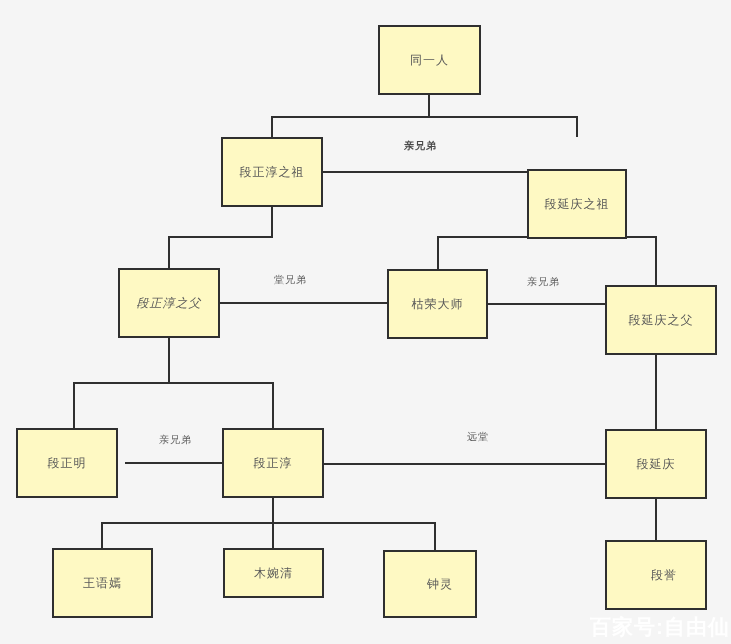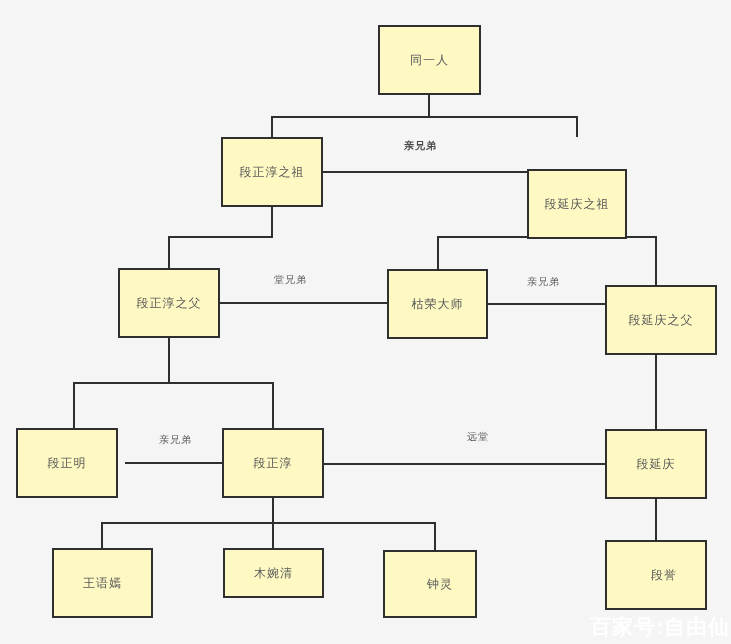--- a/index.html
+++ b/index.html
@@ -57,21 +57,21 @@
   }
 </style>
 </head>
 <body>
 
 <div id="canvas">
 
   <div class="node" style="left:378px; top:25px;  width:103px; height:70px;">同一人</div>
   <div class="node" style="left:221px; top:137px; width:102px; height:70px;">段正淳之祖</div>
   <div class="node" style="left:527px; top:137px; width:100px; height:70px;margin-top:32px;">段延庆之祖</div>
-  <div class="node" style="left:118px; top:268px; width:102px; height:70px;">段正淳之父</div>
+  <div class="node" style="left:118px; top:268px; width:102px; height:70px;font-style:italic;">段正淳之父</div>
   <div class="node" style="left:387px; top:269px; width:101px; height:70px;">枯荣大师</div>
   <div class="node" style="left:605px; top:285px; width:112px; height:70px;">段延庆之父</div>
   <div class="node" style="left:16px;  top:428px; width:102px; height:70px;">段正明</div>
   <div class="node" style="left:222px; top:428px; width:102px; height:70px;font-family:Liberation Serif, serif;">段正淳</div>
   <div class="node" style="left:52px;  top:548px; width:101px; height:70px;">王语嫣</div>
   <div class="node" style="left:605px; top:429px; width:102px; height:70px;">段延庆</div>
   <div class="node" style="left:223px; top:548px; width:101px; height:50px;">木婉清</div>
   <div class="node" style="left:383px; top:550px; width:94px; height:68px;padding-left:20px;">钟灵</div>
   <div class="node" style="left:605px; top:540px; width:102px; height:70px;padding-left:16px;">段誉</div>
 

